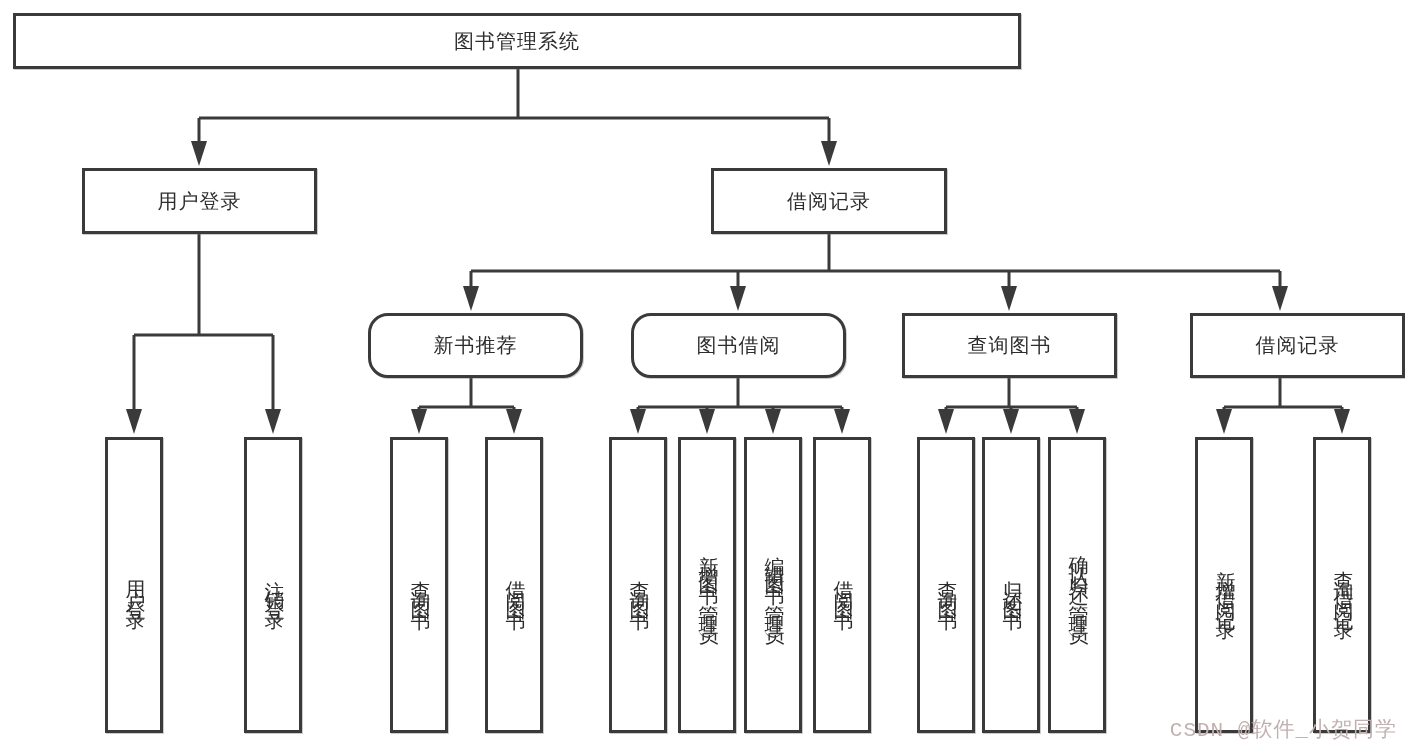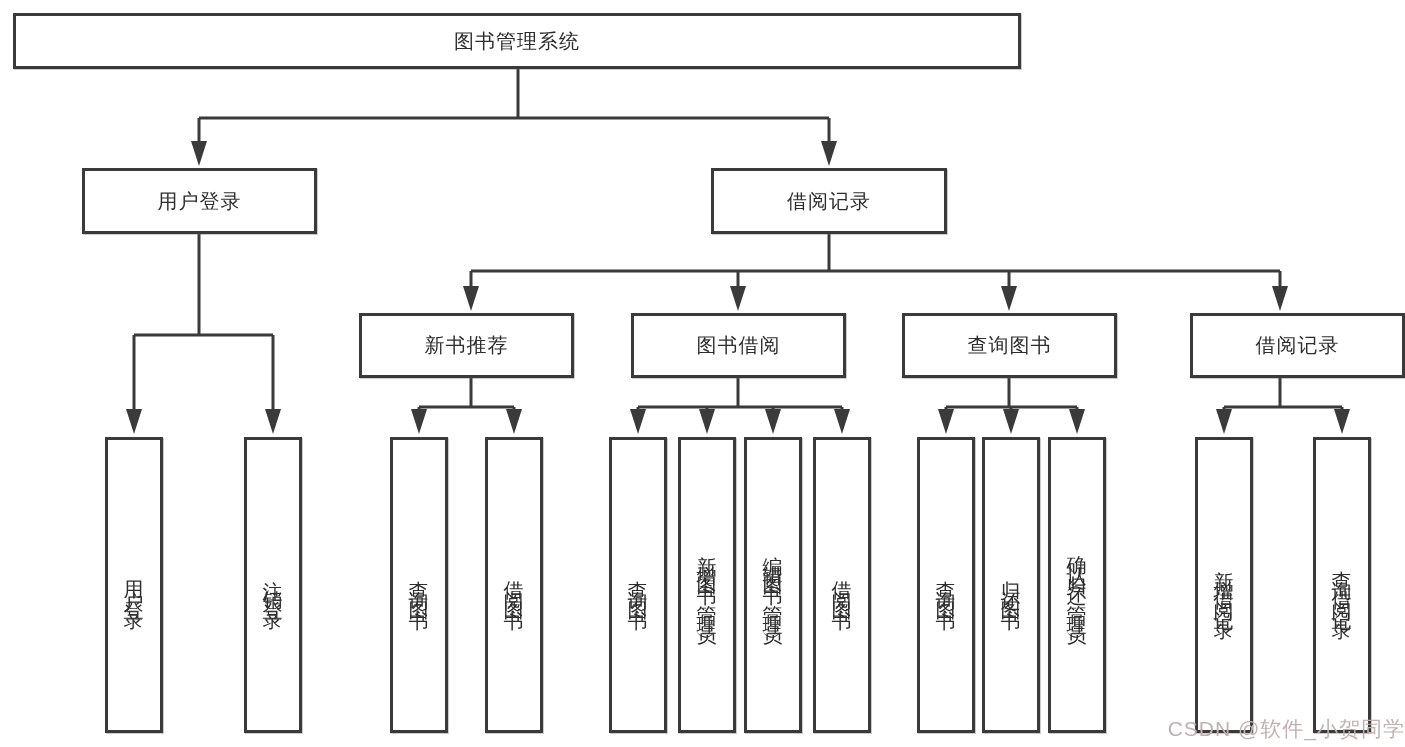--- a/index.html
+++ b/index.html
@@ -1,21 +1,21 @@
 <!DOCTYPE html>
 <html><head>
 <meta charset="utf-8">
 <style>
   html, body { margin: 0; padding: 0; background: #ffffff; }
   .canvas {
     position: relative;
     width: 1405px;
     height: 747px;
     background: #ffffff;
-    font-family: Liberation Sans, sans-serif;
+    font-family: Liberation Mono, monospace;
     overflow: hidden;
   }
   .connectors {
     position: absolute;
     left: 0; top: 0;
     width: 1405px; height: 747px;
     z-index: 1;
   }
   .node {
     position: absolute;
@@ -38,42 +38,42 @@
     line-height: 1;
     white-space: nowrap;
   }
   
   .n-root   { left: 13px;  top: 13px;  width: 1008px; height: 56px; }
   
   .n-login  { left: 82px;  top: 168px; width: 235px; height: 66px; }
   .n-mgmt   { left: 711px; top: 168px; width: 236px; height: 66px; }
   
   .l3 { top: 313px; height: 65px; width: 215px; }
-  .n-rec    { left: 359px; }
-  .n-bor    { left: 631px; }
+  .n-rec    { left: 368px; border-radius: 20px; }
+  .n-bor    { left: 631px; border-radius: 20px; }
   .n-cur    { left: 902px; }
   .n-hist   { left: 1190px; text-align: right; }
   
   .leaf { top: 437px; height: 296px; width: 58px; }
   .lf-1  { left: 105px; }
   .lf-2  { left: 244px; }
   .lf-3  { left: 390px; }
   .lf-4  { left: 485px; }
   .lf-5  { left: 609px; }
   .lf-6  { left: 678px; }
   .lf-7  { left: 744px; }
   .lf-8  { left: 813px; }
   .lf-9  { left: 917px; }
   .lf-10 { left: 982px; }
   .lf-11 { left: 1048px; }
   .lf-12 { left: 1195px; }
   .lf-13 { left: 1313px; }
   .watermark {
     position: absolute;
-    right: 0;
+    right: 8px;
     bottom: 4px;
     font-size: 21px;
     letter-spacing: 1px;
     color: #c2b0b0;
     z-index: 3;
     white-space: nowrap;
   }
 </style>
 </head>
 <body>

